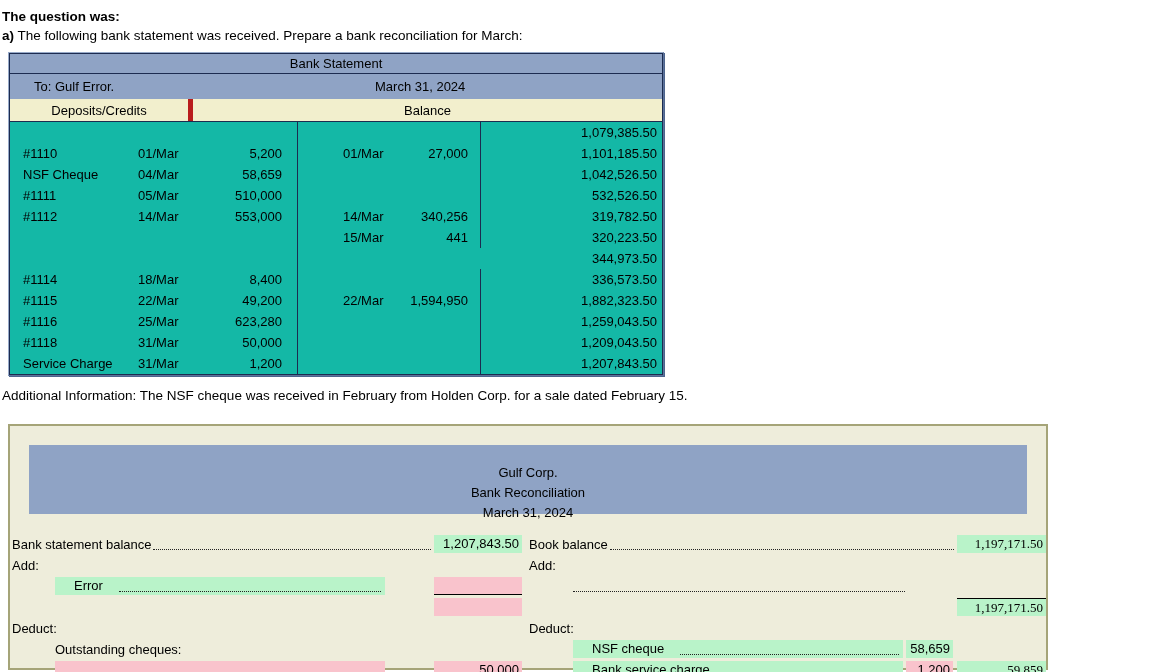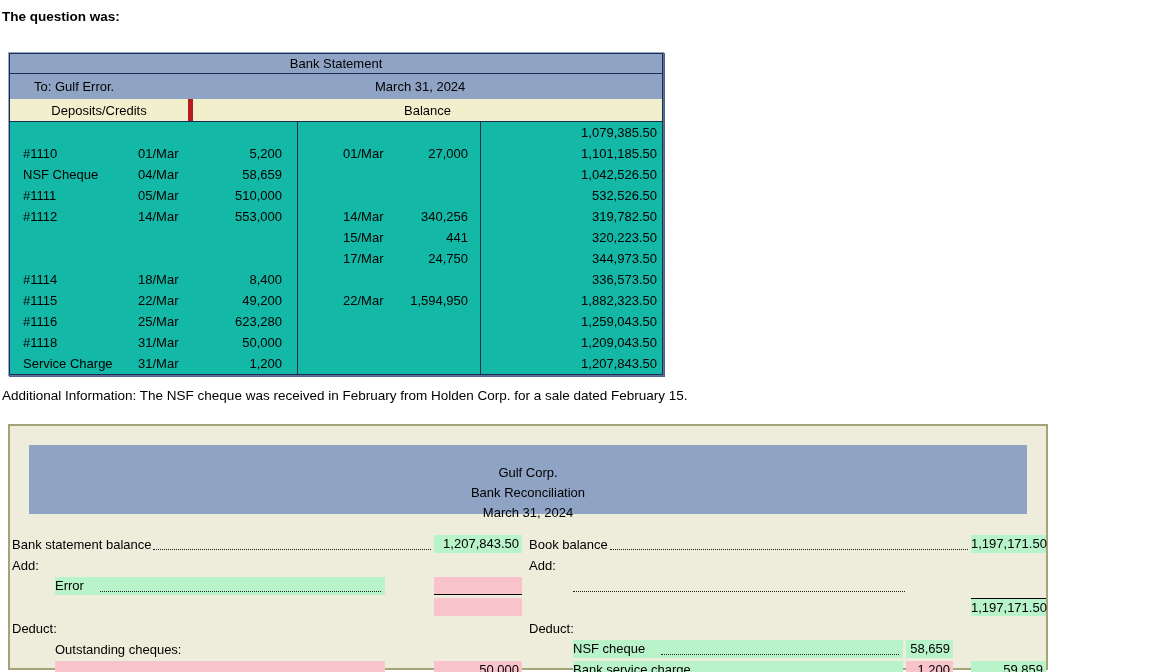--- a/index.html
+++ b/index.html
@@ -50,36 +50,37 @@
   .lbl { margin:0 0 2px 2px; white-space:nowrap; }
   .ind { margin-left:45px; }
   .ind2 { margin-left:46px; }
   .dots { flex:1; border-bottom:1px dotted #222; margin:0 3px 4px 2px; height:12px; }
   .cell { height:18px; line-height:18px; margin-bottom:1px; }
   .green { background:#b9f3c9; }
   .pink { background:#f9c3cc; }
   .num { text-align:right; padding-right:3px; white-space:nowrap; }
   .amtL { width:88px; margin-right:5px; }           
   .amtR { width:47px; margin-left:3px; }            
-  .totR { width:75px; margin-left:auto; }           
-  .lblcell { width:330px; display:flex; align-items:flex-end; padding-left:0;gap:13px; }
+  .totR { width:89px; margin-left:auto;font-family:Liberation Serif, serif; }           
+  .lblcell { width:330px; display:flex; align-items:flex-end; padding-left:19px;gap:13px; }
   .lblcell .dots { margin:0 4px 3px 3px; }
   .halfdots { width:160px; margin-left:auto; border-bottom:1px dotted #222; height:12px; margin-bottom:3px; margin-right:4px; }
   .dotline { width:332px; border-bottom:1px dotted #222; height:12px; margin-bottom:4px; }
   .u { border-bottom:1px solid #000; }
   .lt { border-top:1px solid #000; }
   .uu { position:relative; border-bottom:1px solid #000; }
   .uu::after { content:""; position:absolute; left:0; right:0; bottom:-4px; height:1px; background:#000; }
   .sp { flex:1; }
 </style>
 </head>
 <body>
 
 <div class="question">
   <div class="q-bold">The question was:</div>
+  <div><span class="q-bold">a)</span> <span>The following bank statement was received. Prepare a bank reconciliation for March:</span></div>
 </div>
 
 <div class="statement">
   <div class="stmt-inner">
     <div class="stmt-title">Bank Statement</div>
     <div class="stmt-torow">
       <span class="stmt-to">To: Gulf Error.</span>
       <span class="stmt-date">March 31, 2024</span>
     </div>
     <div class="stmt-header">
@@ -170,24 +171,20 @@
           <div class="scol bal">
             <span class="samt">320,223.50</span>
           </div>
         </div>
         <div class="srow">
           <div class="scol chq">
             <span class="sdesc"></span>
             <span class="sdate"></span>
             <span class="samt"></span>
           </div>
-          <div class="scol dep">
-            <span class="sdate">17/Mar</span>
-            <span class="samt">24,750</span>
-          </div>
           <div class="scol bal">
             <span class="samt">344,973.50</span>
           </div>
         </div>
         <div class="srow">
           <div class="scol chq">
             <span class="sdesc">#1114</span>
             <span class="sdate">18/Mar</span>
             <span class="samt">8,400</span>
           </div>

